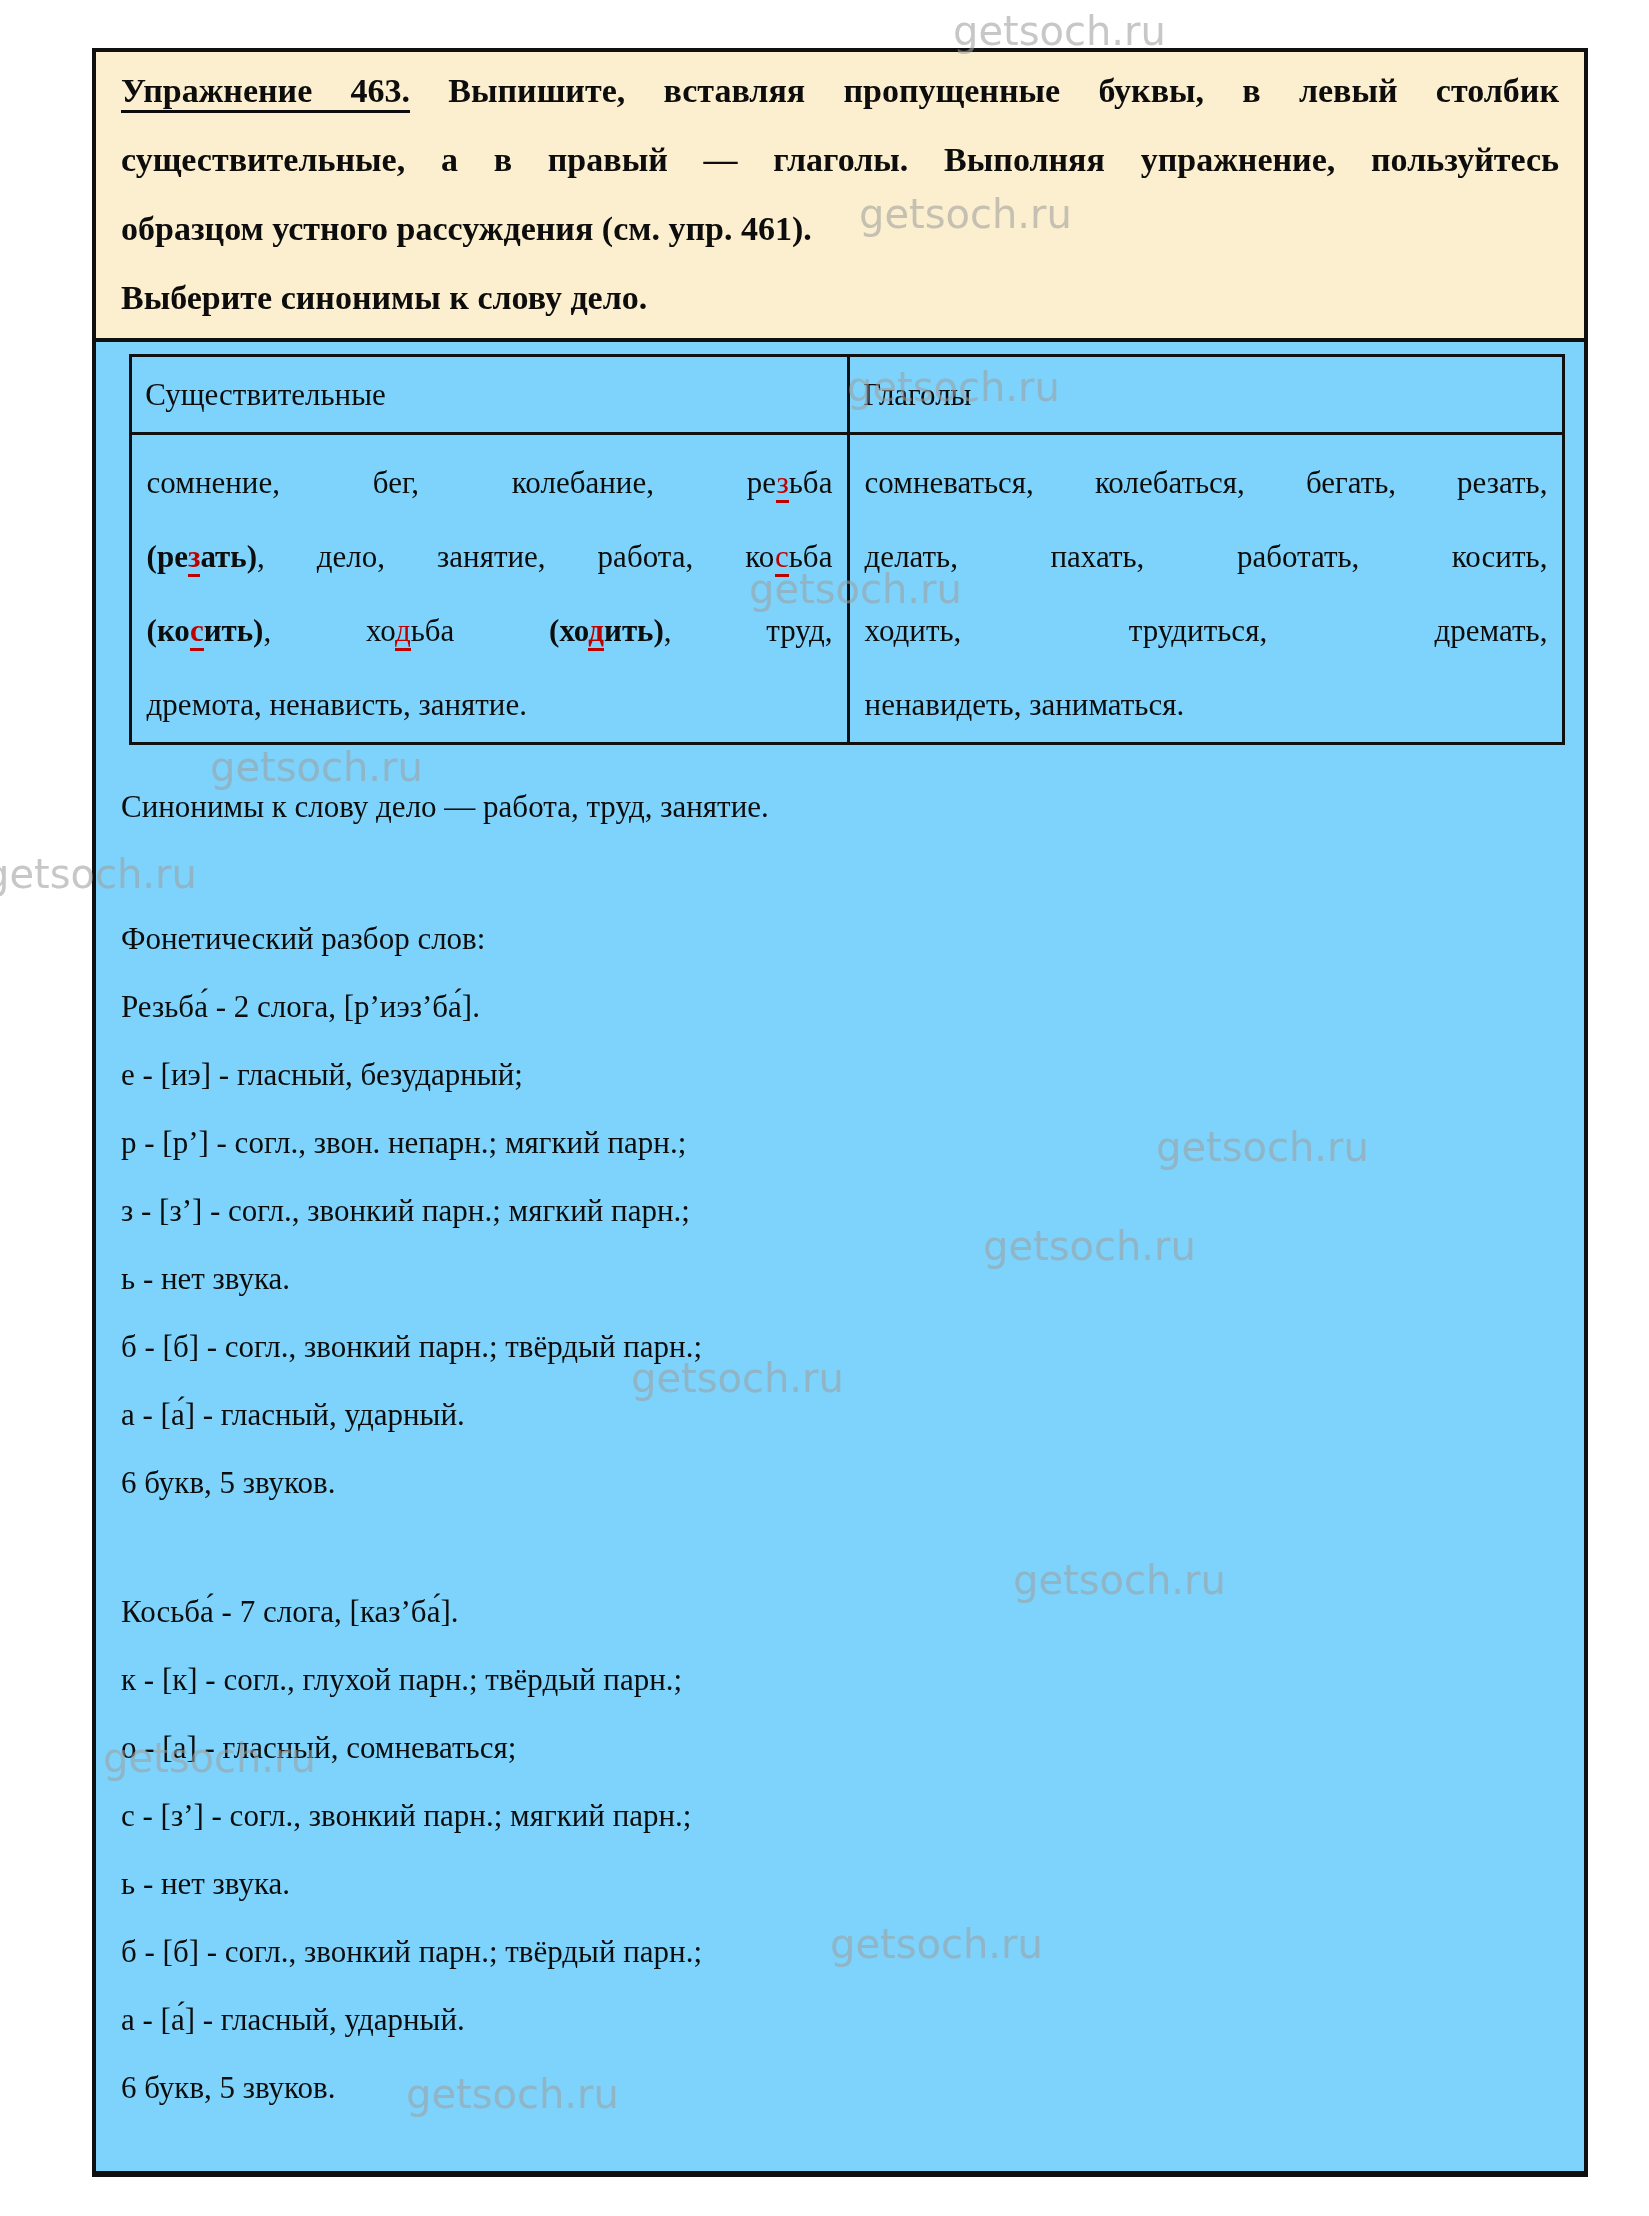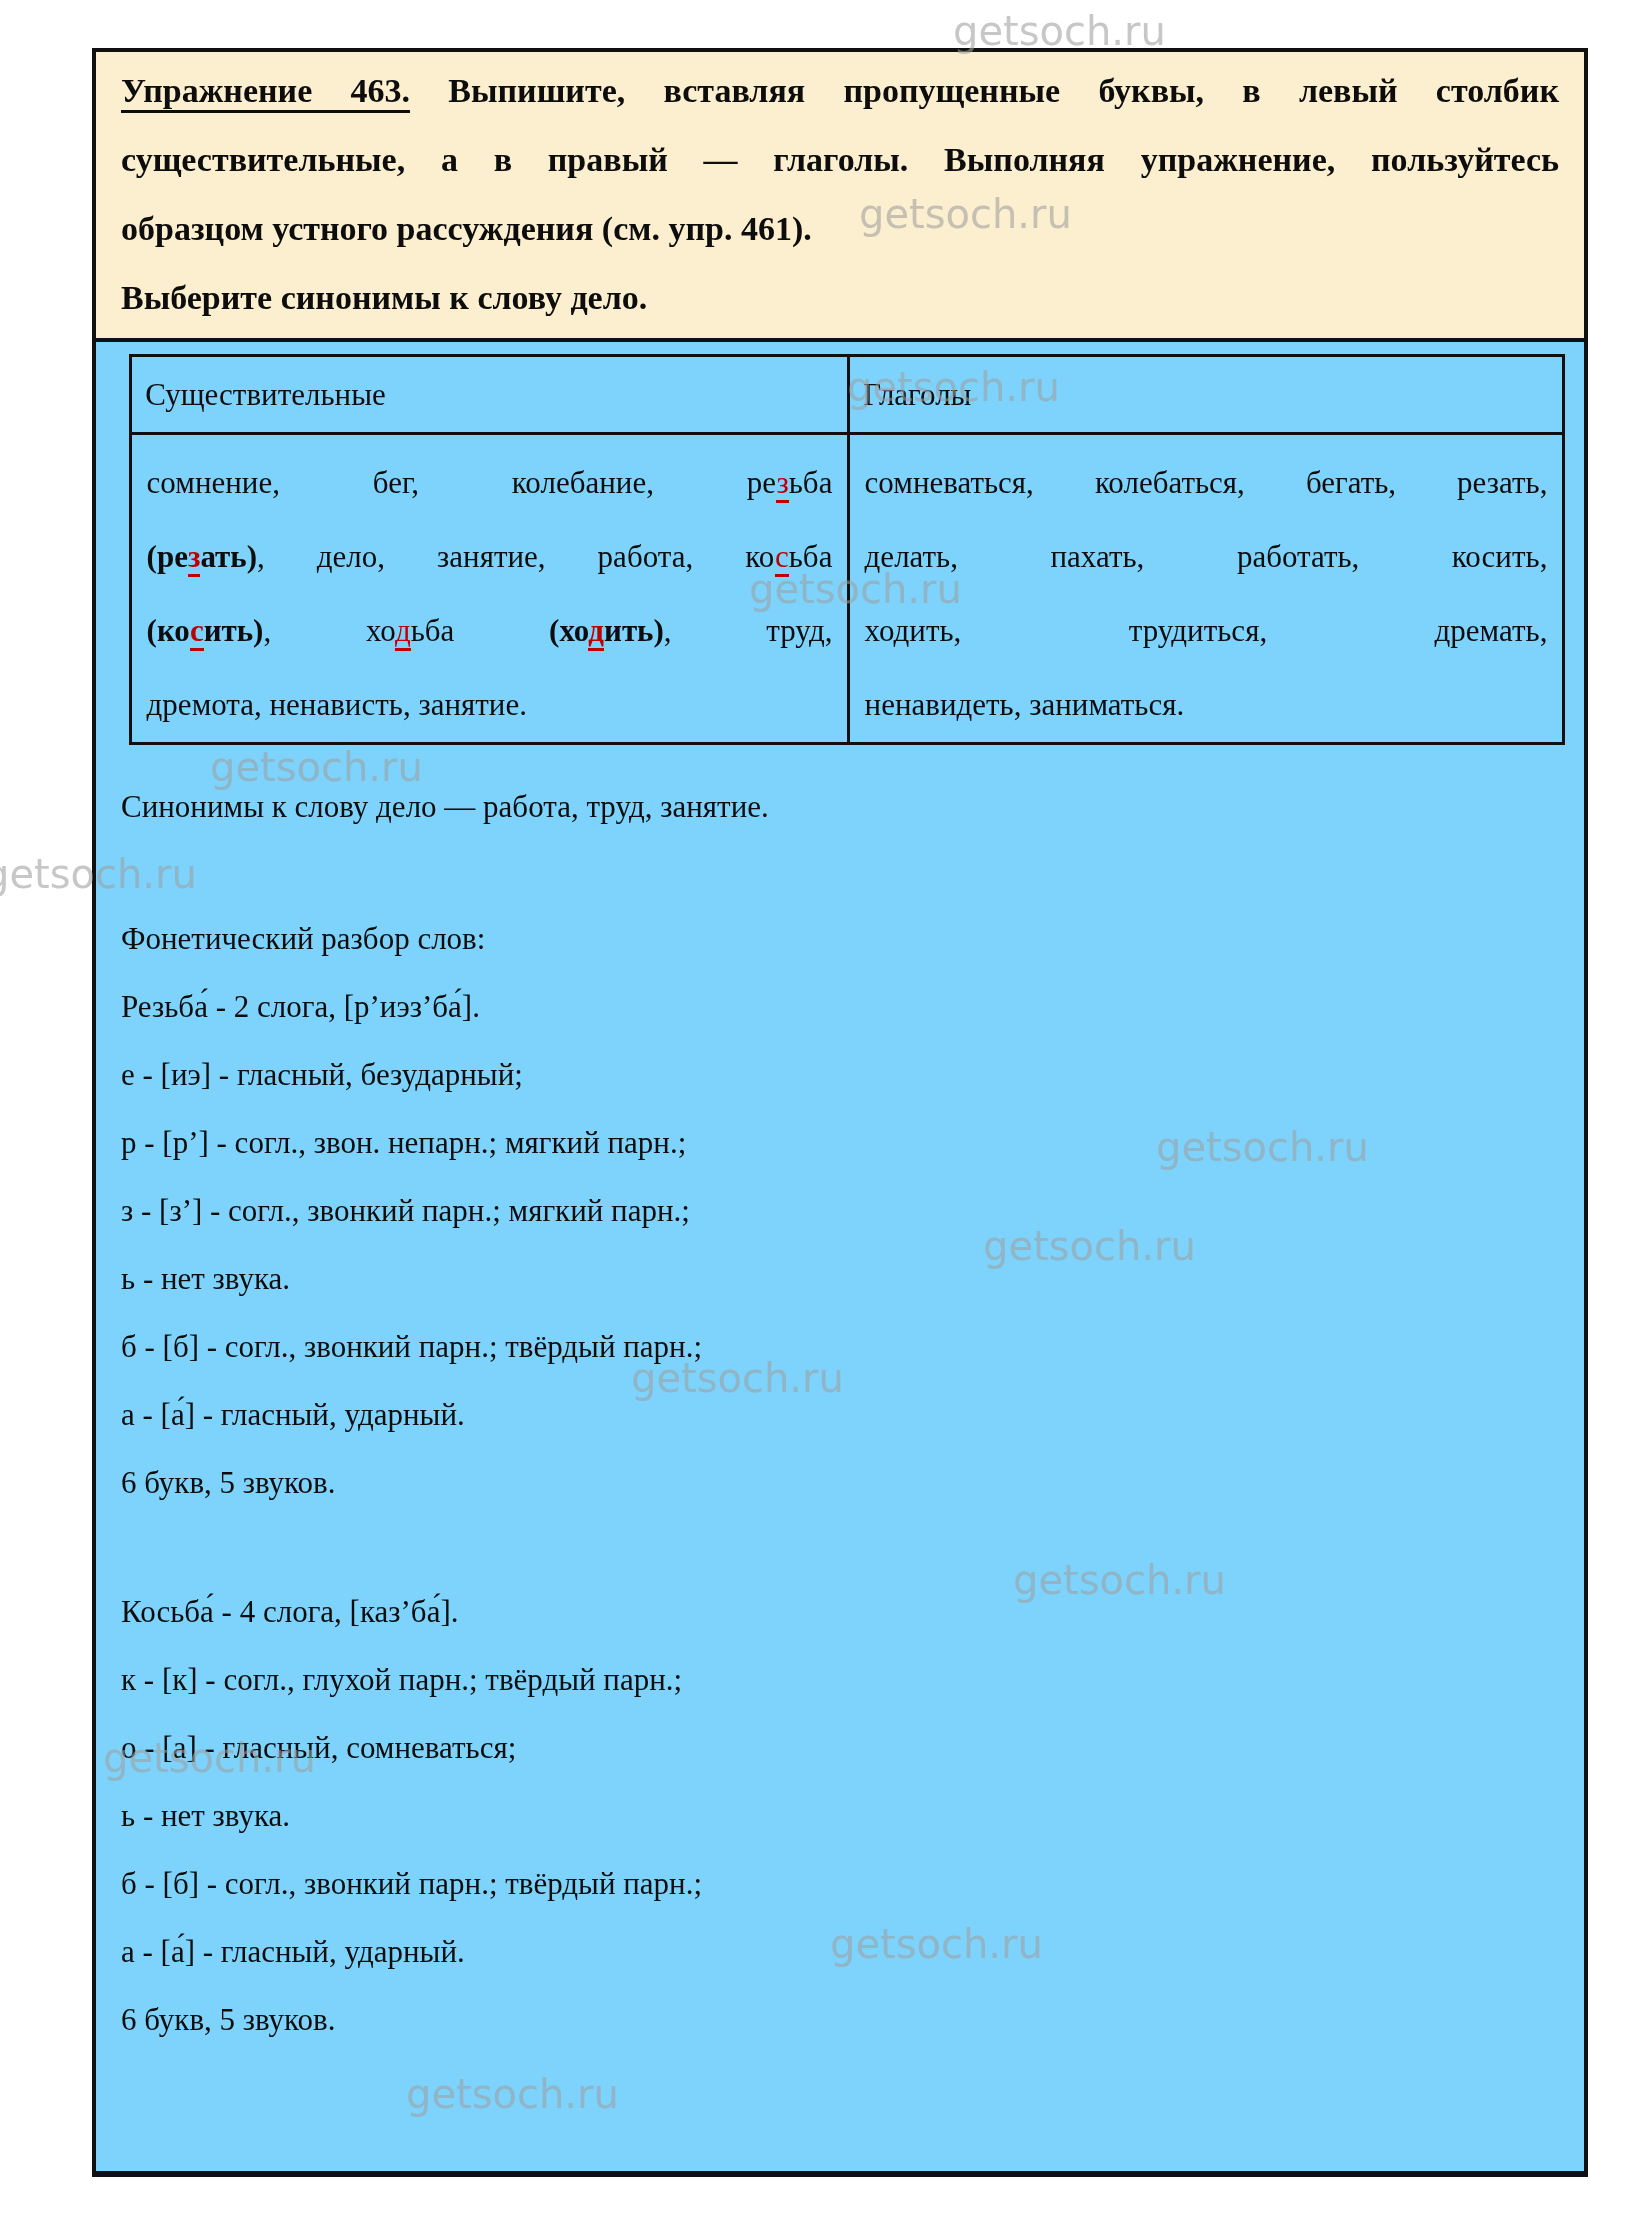--- a/index.html
+++ b/index.html
@@ -171,23 +171,24 @@
 
     <p>Резьба́ - 2 слога, [р’иэз’ба́].</p>
     <p>е - [иэ] - гласный, безударный;</p>
     <p>р - [р’] - согл., звон. непарн.; мягкий парн.;</p>
     <p>з - [з’] - согл., звонкий парн.; мягкий парн.;</p>
     <p>ь - нет звука.</p>
     <p>б - [б] - согл., звонкий парн.; твёрдый парн.;</p>
     <p>а - [а́] - гласный, ударный.</p>
     <p>6 букв, 5 звуков.</p>
 
-    <p class="word2-title">Косьба́ - 4 слога,  [каз’ба́].</p>
+    <p class="word2-title">Косьба́ - 7 слога,  [каз’ба́].</p>
     <p>к - [к] - согл., глухой парн.; твёрдый парн.;</p>
     <p>о - [а] - гласный, сомневаться;</p>
+    <p>с - [з’] - согл., звонкий парн.; мягкий парн.;</p>
     <p>ь - нет звука.</p>
     <p>б - [б] - согл., звонкий парн.; твёрдый парн.;</p>
     <p>а - [а́] - гласный, ударный.</p>
     <p>6 букв, 5 звуков.</p>
   </div>
 
 </div>
 
 
 </body></html>

